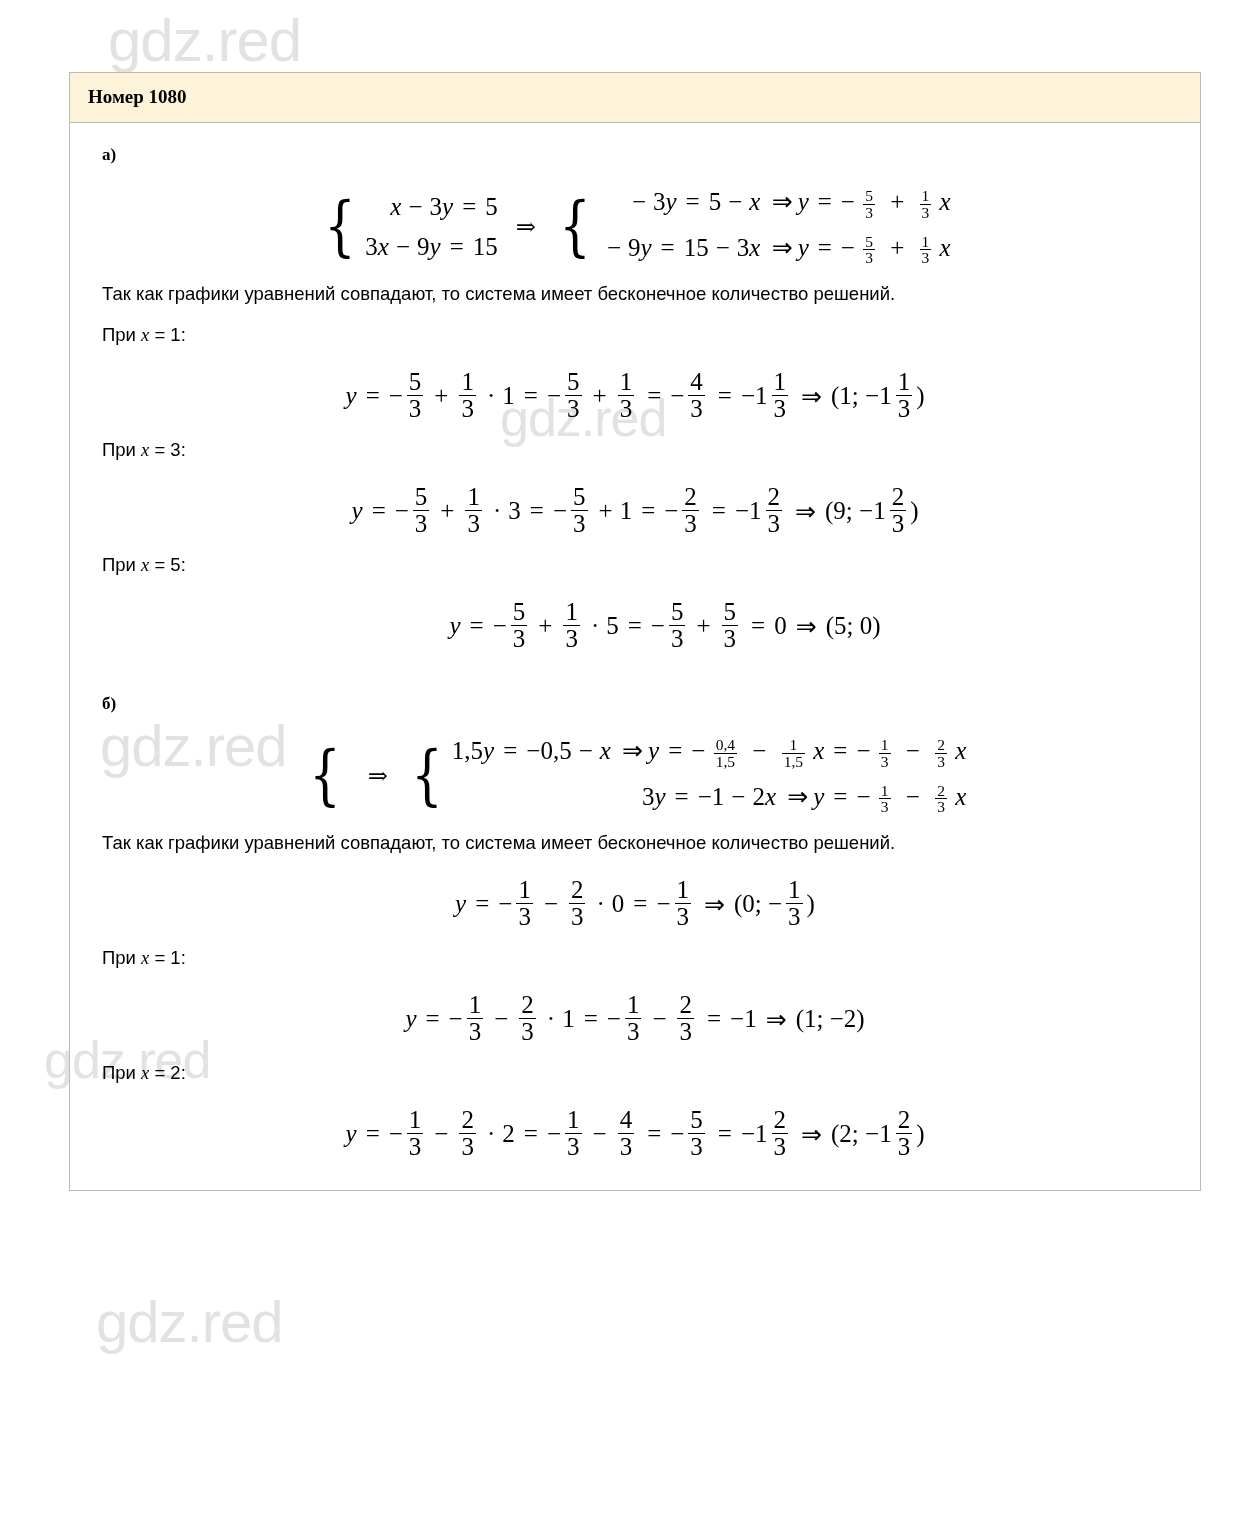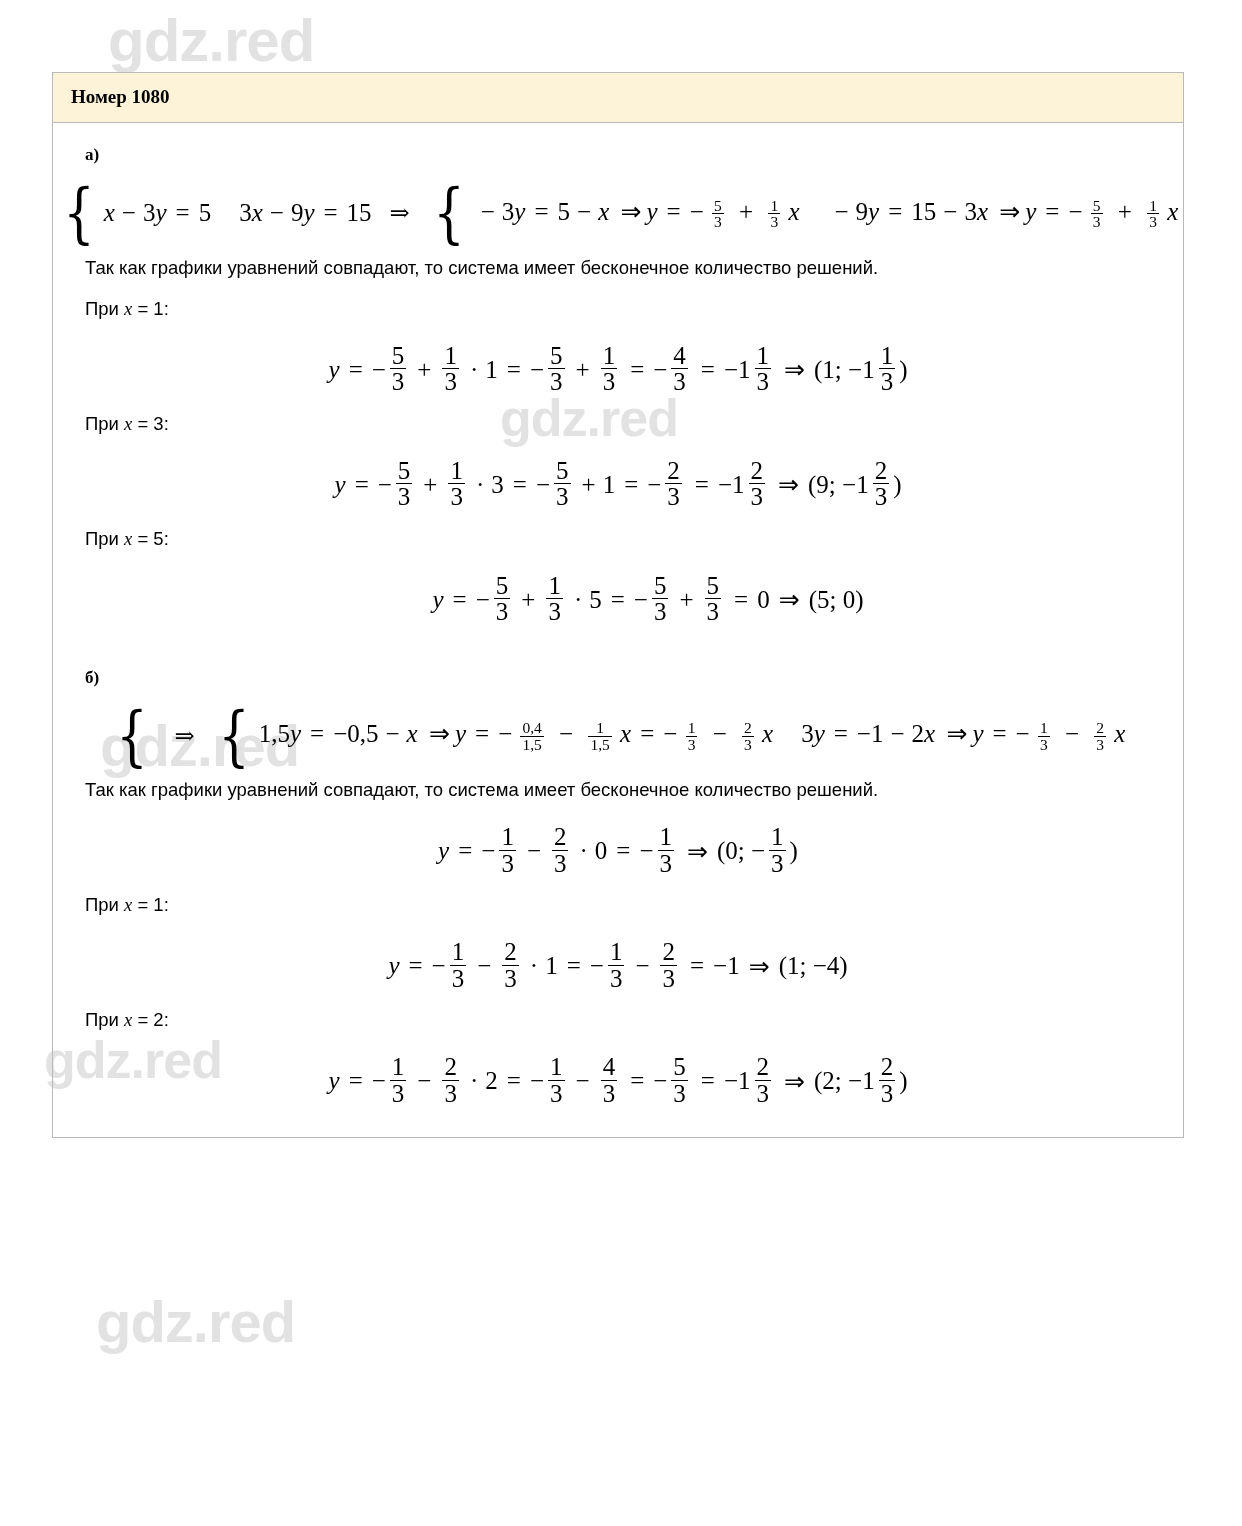--- a/index.html
+++ b/index.html
@@ -11,33 +11,33 @@
     width: 1242px;
     height: 1526px;
     font-family: "Liberation Sans", sans-serif;
     color: #000;
     position: relative;
     overflow: hidden;
   }
   .watermark {
     position: absolute;
     font-family: "Liberation Sans", sans-serif;
-    font-weight: bold;
+    font-weight: normal;
     color: #d9d9d9;
     opacity: 0.75;
     font-size: 60px;
     letter-spacing: -1px;
     white-space: nowrap;
     pointer-events: none;
     z-index: 5;
   }
   .wm-red { color: #d9d9d9; }
   .page {
     position: absolute;
-    left: 52px;
+    left: 69px;
     top: 72px;
     width: 1132px;
     border: 1px solid #b9b9b9;
     box-sizing: border-box;
     background: transparent;
     z-index: 10;
   }
   .page-header {
     background: #fdf3d8;
     border-bottom: 1px solid #b9b9b9;
@@ -92,23 +92,23 @@
     font-size: 66px;
     line-height: 0.8;
     font-family: "DejaVu Serif", serif;
     font-weight: 300;
     margin-right: 4px;
     transform: scaleX(0.75);
     display: inline-block;
   }
   .sys-lines {
     display: flex;
-    flex-direction: row;
-    gap: 28px;
-    text-align: center;
+    flex-direction: column;
+    gap: 12px;
+    text-align: right;
   }
   .arrow {
     margin: 0 18px;
     font-size: 24px;
     font-family: "DejaVu Serif", serif;
   }
   
   .frac {
     display: inline-flex;
     flex-direction: column;
@@ -453,21 +453,21 @@
             <span class="den">3</span>
           </span>
         <span class="op">−</span>
         <span class="frac">
             <span class="num">2</span>
             <span class="den">3</span>
           </span>
         <span class="eqsign">=</span>
           <span>−1</span>
         <span class="eqsign">⇒</span>
-          <span>(1; −4)</span>
+          <span>(1; −2)</span>
       </div>
     </div>
 
     <div class="para">
       <span>При </span><span class="math">x</span><span> = 2:</span>
     </div>
     <div class="eq-center">
       <div class="eq-row">
         <span class="math">y</span>
           <span class="eqsign">=</span>

